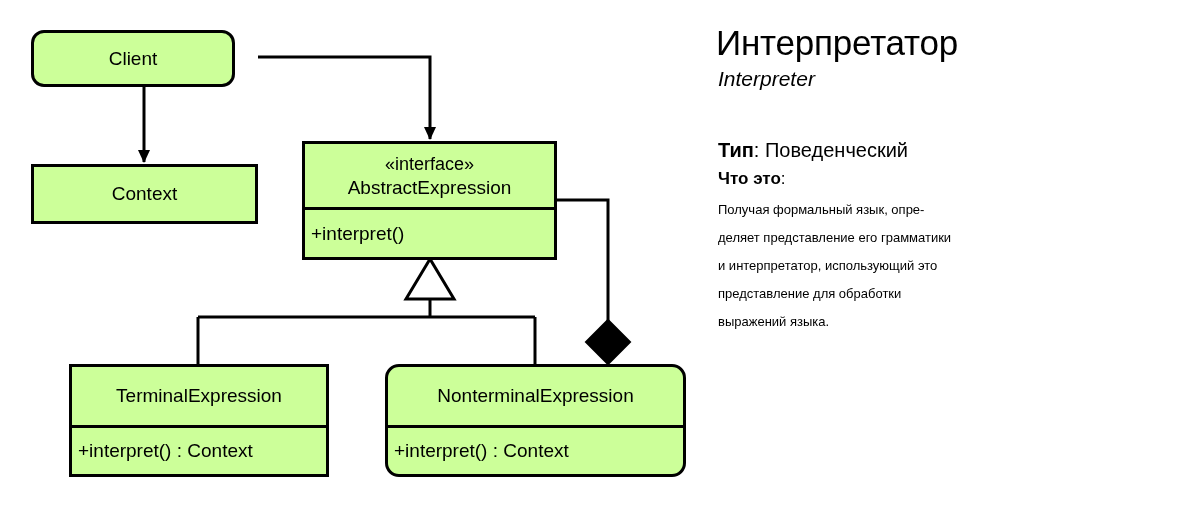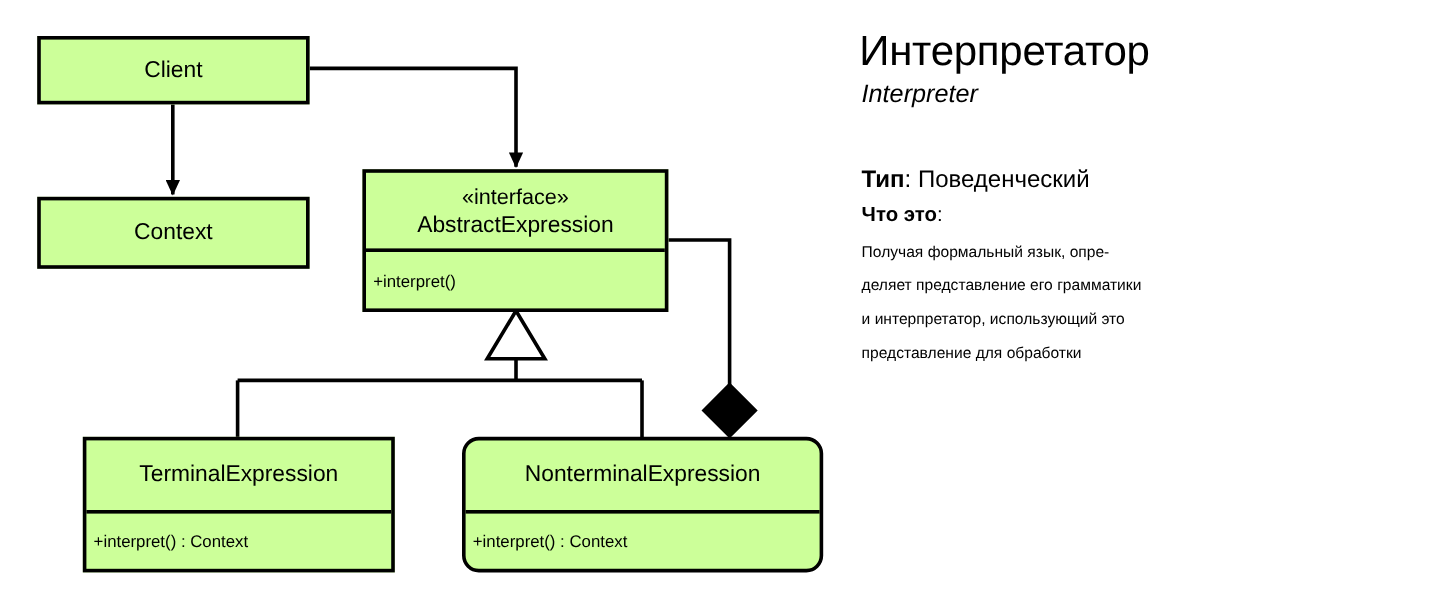--- a/index.html
+++ b/index.html
@@ -71,21 +71,21 @@
     display: block;
     font-size: 18px;
     line-height: 23px;
   }
   .uml-iface-name {
     display: block;
     font-size: 19px;
     line-height: 23px;
   }
   .uml-member {
-    font-size: 14px;
+    font-size: 19px;
     line-height: 22px;
     white-space: nowrap;
   }
 
   
   #info-panel {
     position: absolute;
     left: 716px;
     top: 0;
     width: 480px;
@@ -176,21 +176,21 @@
 
         <line x1="535" y1="317" x2="535" y2="366" stroke="#000000" stroke-width="3"></line>
       </g>
 
       <g>
         <polyline points="557,200 608,200 608,322" fill="none" stroke="#000000" stroke-width="3"></polyline>
         <polygon points="608,320 630,342 608,364 586,342" fill="#000000" stroke="#000000" stroke-width="2"></polygon>
       </g>
     </svg>
 
-    <div class="uml-box" style="left:31px; top:30px; width:227px; height:57px;">
+    <div class="uml-box" style="left:31px; top:30px; width:204px; height:57px;border-radius:13px;">
       <div class="uml-compartment cmp-center" style="height:100%;">
         <span class="uml-name">Client</span>
       </div>
     </div>
 
     <div class="uml-box" style="left:31px; top:164px; width:227px; height:60px;">
       <div class="uml-compartment cmp-center" style="height:100%;">
         <span class="uml-name">Context</span>
       </div>
     </div>
@@ -239,17 +239,18 @@
 
     <div id="meta-what-row">
       <span class="meta-key">Что это</span><span>:</span>
     </div>
 
     <div id="description">
       <span class="desc-line">Получая формальный язык, опре-</span>
       <span class="desc-line">деляет представление его грамматики</span>
       <span class="desc-line">и интерпретатор, использующий это</span>
       <span class="desc-line">представление для обработки</span>
+      <span class="desc-line">выражений языка.</span>
     </div>
 
   </div>
 
 </div>
 
 </body></html>

